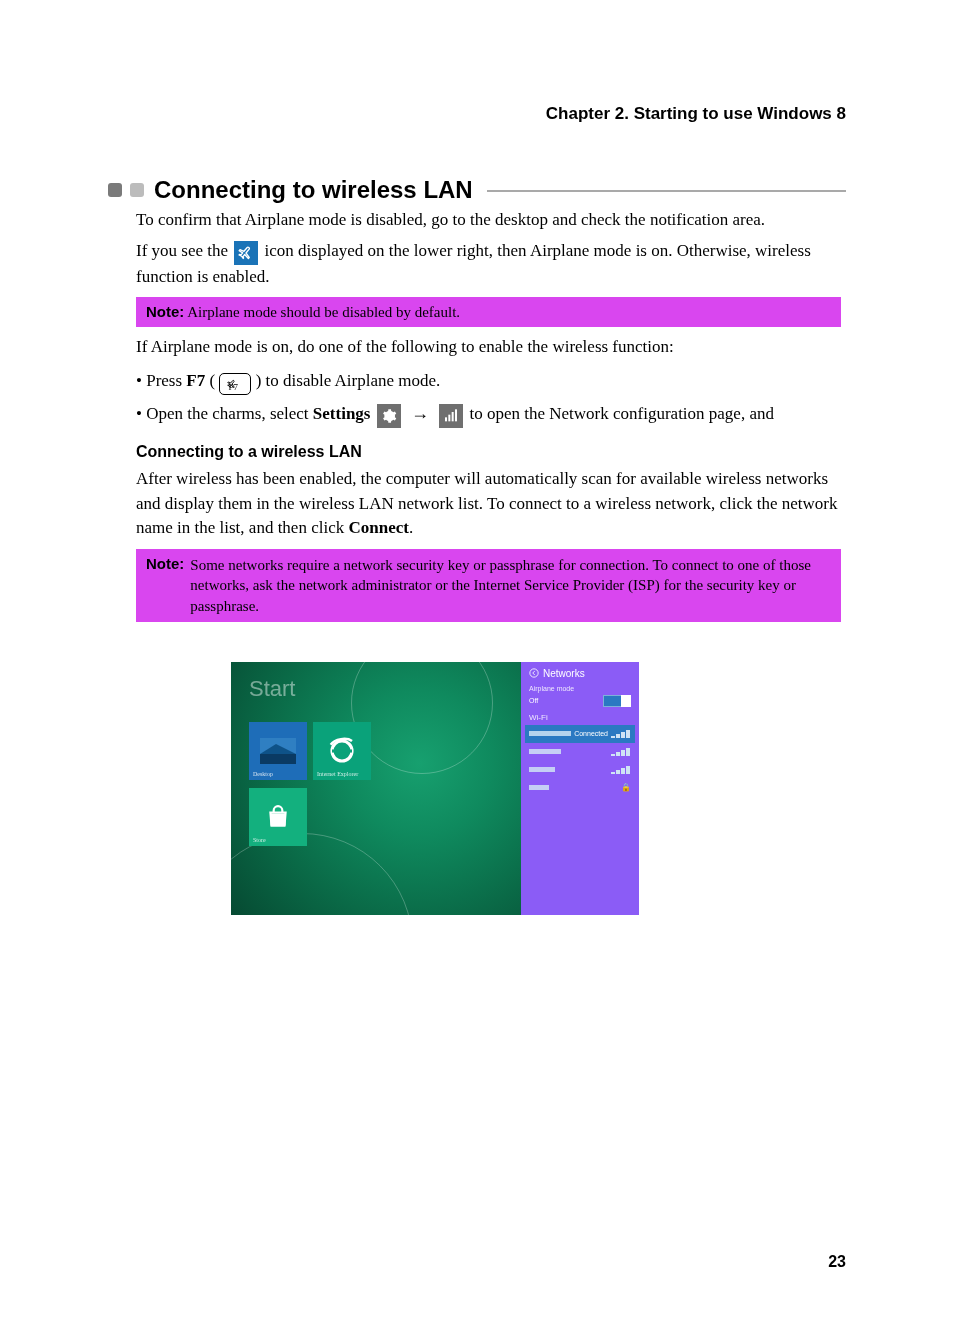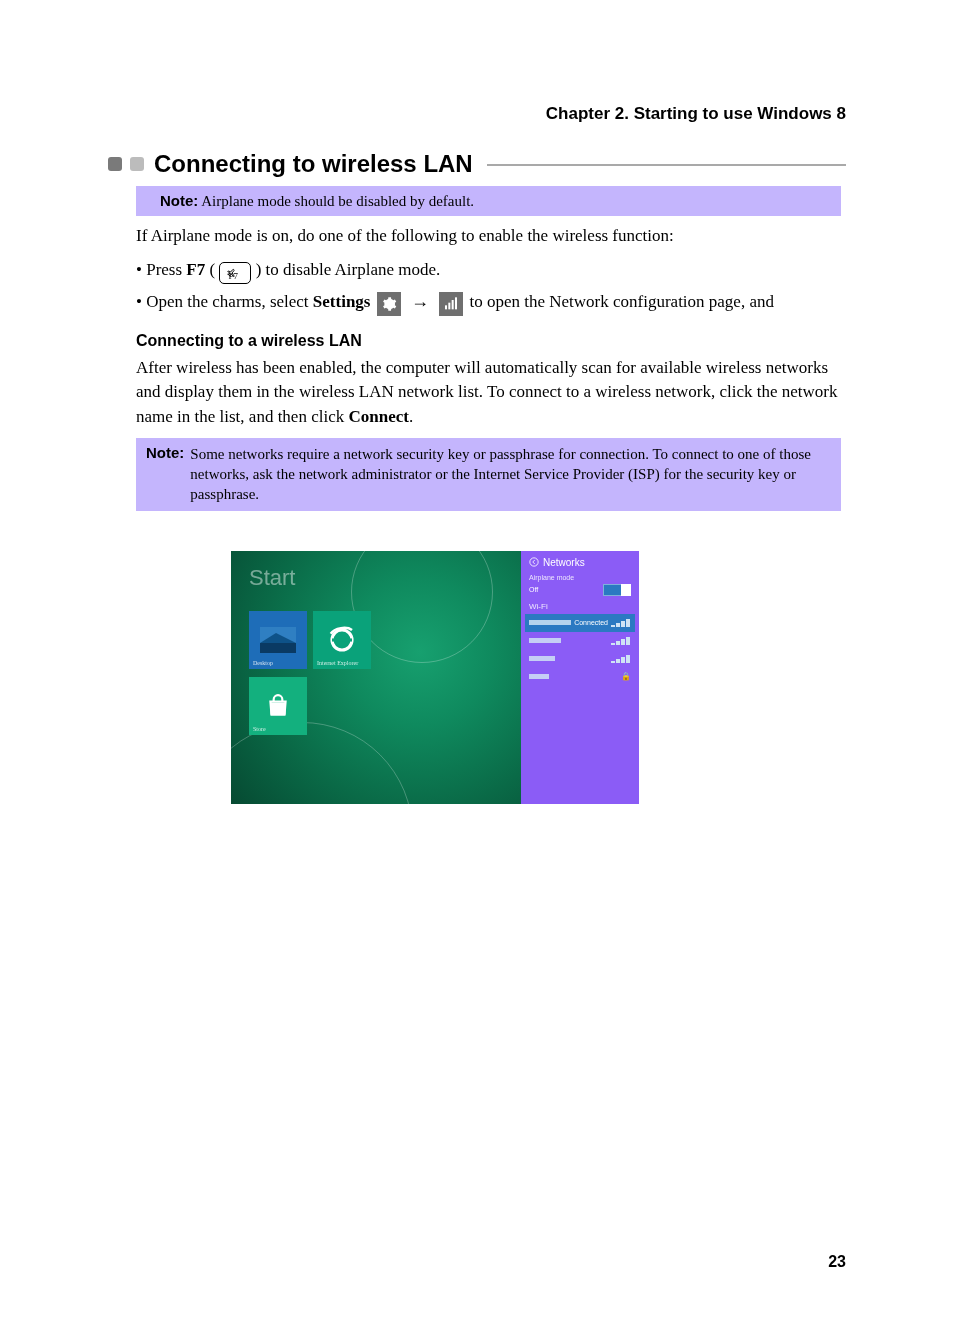--- a/index.html
+++ b/index.html
@@ -15,21 +15,21 @@
   height: 1337px;
   position: relative;
   box-sizing: border-box;
   padding: 104px 108px 0 108px;
 }
 .running-head {
   text-align: right;
   font-family: Arial, Helvetica, sans-serif;
   font-weight: bold;
   font-size: 17px;
-  margin-bottom: 26px;
+  margin-bottom: 52px;
 }
 .section-row {
   display: flex;
   align-items: center;
   gap: 8px;
   text-align: right;
 }
 .sq {
   display: inline-block;
   width: 14px;
@@ -70,23 +70,23 @@
   width: 24px;
   height: 24px;
   background: #1a73b7;
   color: #fff;
   vertical-align: -5px;
   margin: 0 2px;
 }
 .icon-tile.grey { background: #6f6f6f; }
 .icon-tile svg { display: block; }
 .note-box {
-  background: #c4b5fd;
+  background: #d946ef;
   margin: 8px 5px 8px 28px;
-  padding: 6px 24px;
+  padding: 6px 10px;
   font-size: 15px;
 }
 .note-box .note-label {
   font-family: Arial, Helvetica, sans-serif;
   font-weight: bold;
 }
 .note-box.hang {
   padding-left: 10px;
 }
 .note-hang {
@@ -277,21 +277,31 @@
   <div class="running-head">Chapter 2. Starting to use Windows 8</div>
 
   <div class="section-row">
     <span class="sq dark"></span>
     <span class="sq light"></span>
     <h1 class="section-title">Connecting to wireless LAN</h1>
     <span class="dashline"></span>
   </div>
 
 
-
+  <div class="para para-first">To confirm that Airplane mode is disabled, go to the desktop and check the notification area.</div>
+
+  <div class="para">
+    <span>If you see the </span>
+    <span class="icon-tile">
+      <svg width="16" height="16" viewBox="0 0 24 24" fill="none" stroke="#fff" stroke-width="2" stroke-linecap="round" stroke-linejoin="round">
+          <path d="M20 14l-8-2V5a2 2 0 10-4 0v7l-6 2v2l6-1v4l-2 1v1l4-1 4 1v-1l-2-1v-4l8 1z" transform="rotate(40 12 12)"></path>
+        </svg>
+    </span>
+    <span> icon displayed on the lower right, then Airplane mode is on. Otherwise, wireless function is enabled.</span>
+  </div>
 
   <div class="note-box">
     <span class="note-label">Note:</span><span> Airplane mode should be disabled by default.</span>
   </div>
 
   <div class="para">If Airplane mode is on, do one of the following to enable the wireless function:</div>
 
   <ul class="ul">
     <li>
       <span>Press </span><b>F7</b><span> ( </span>

